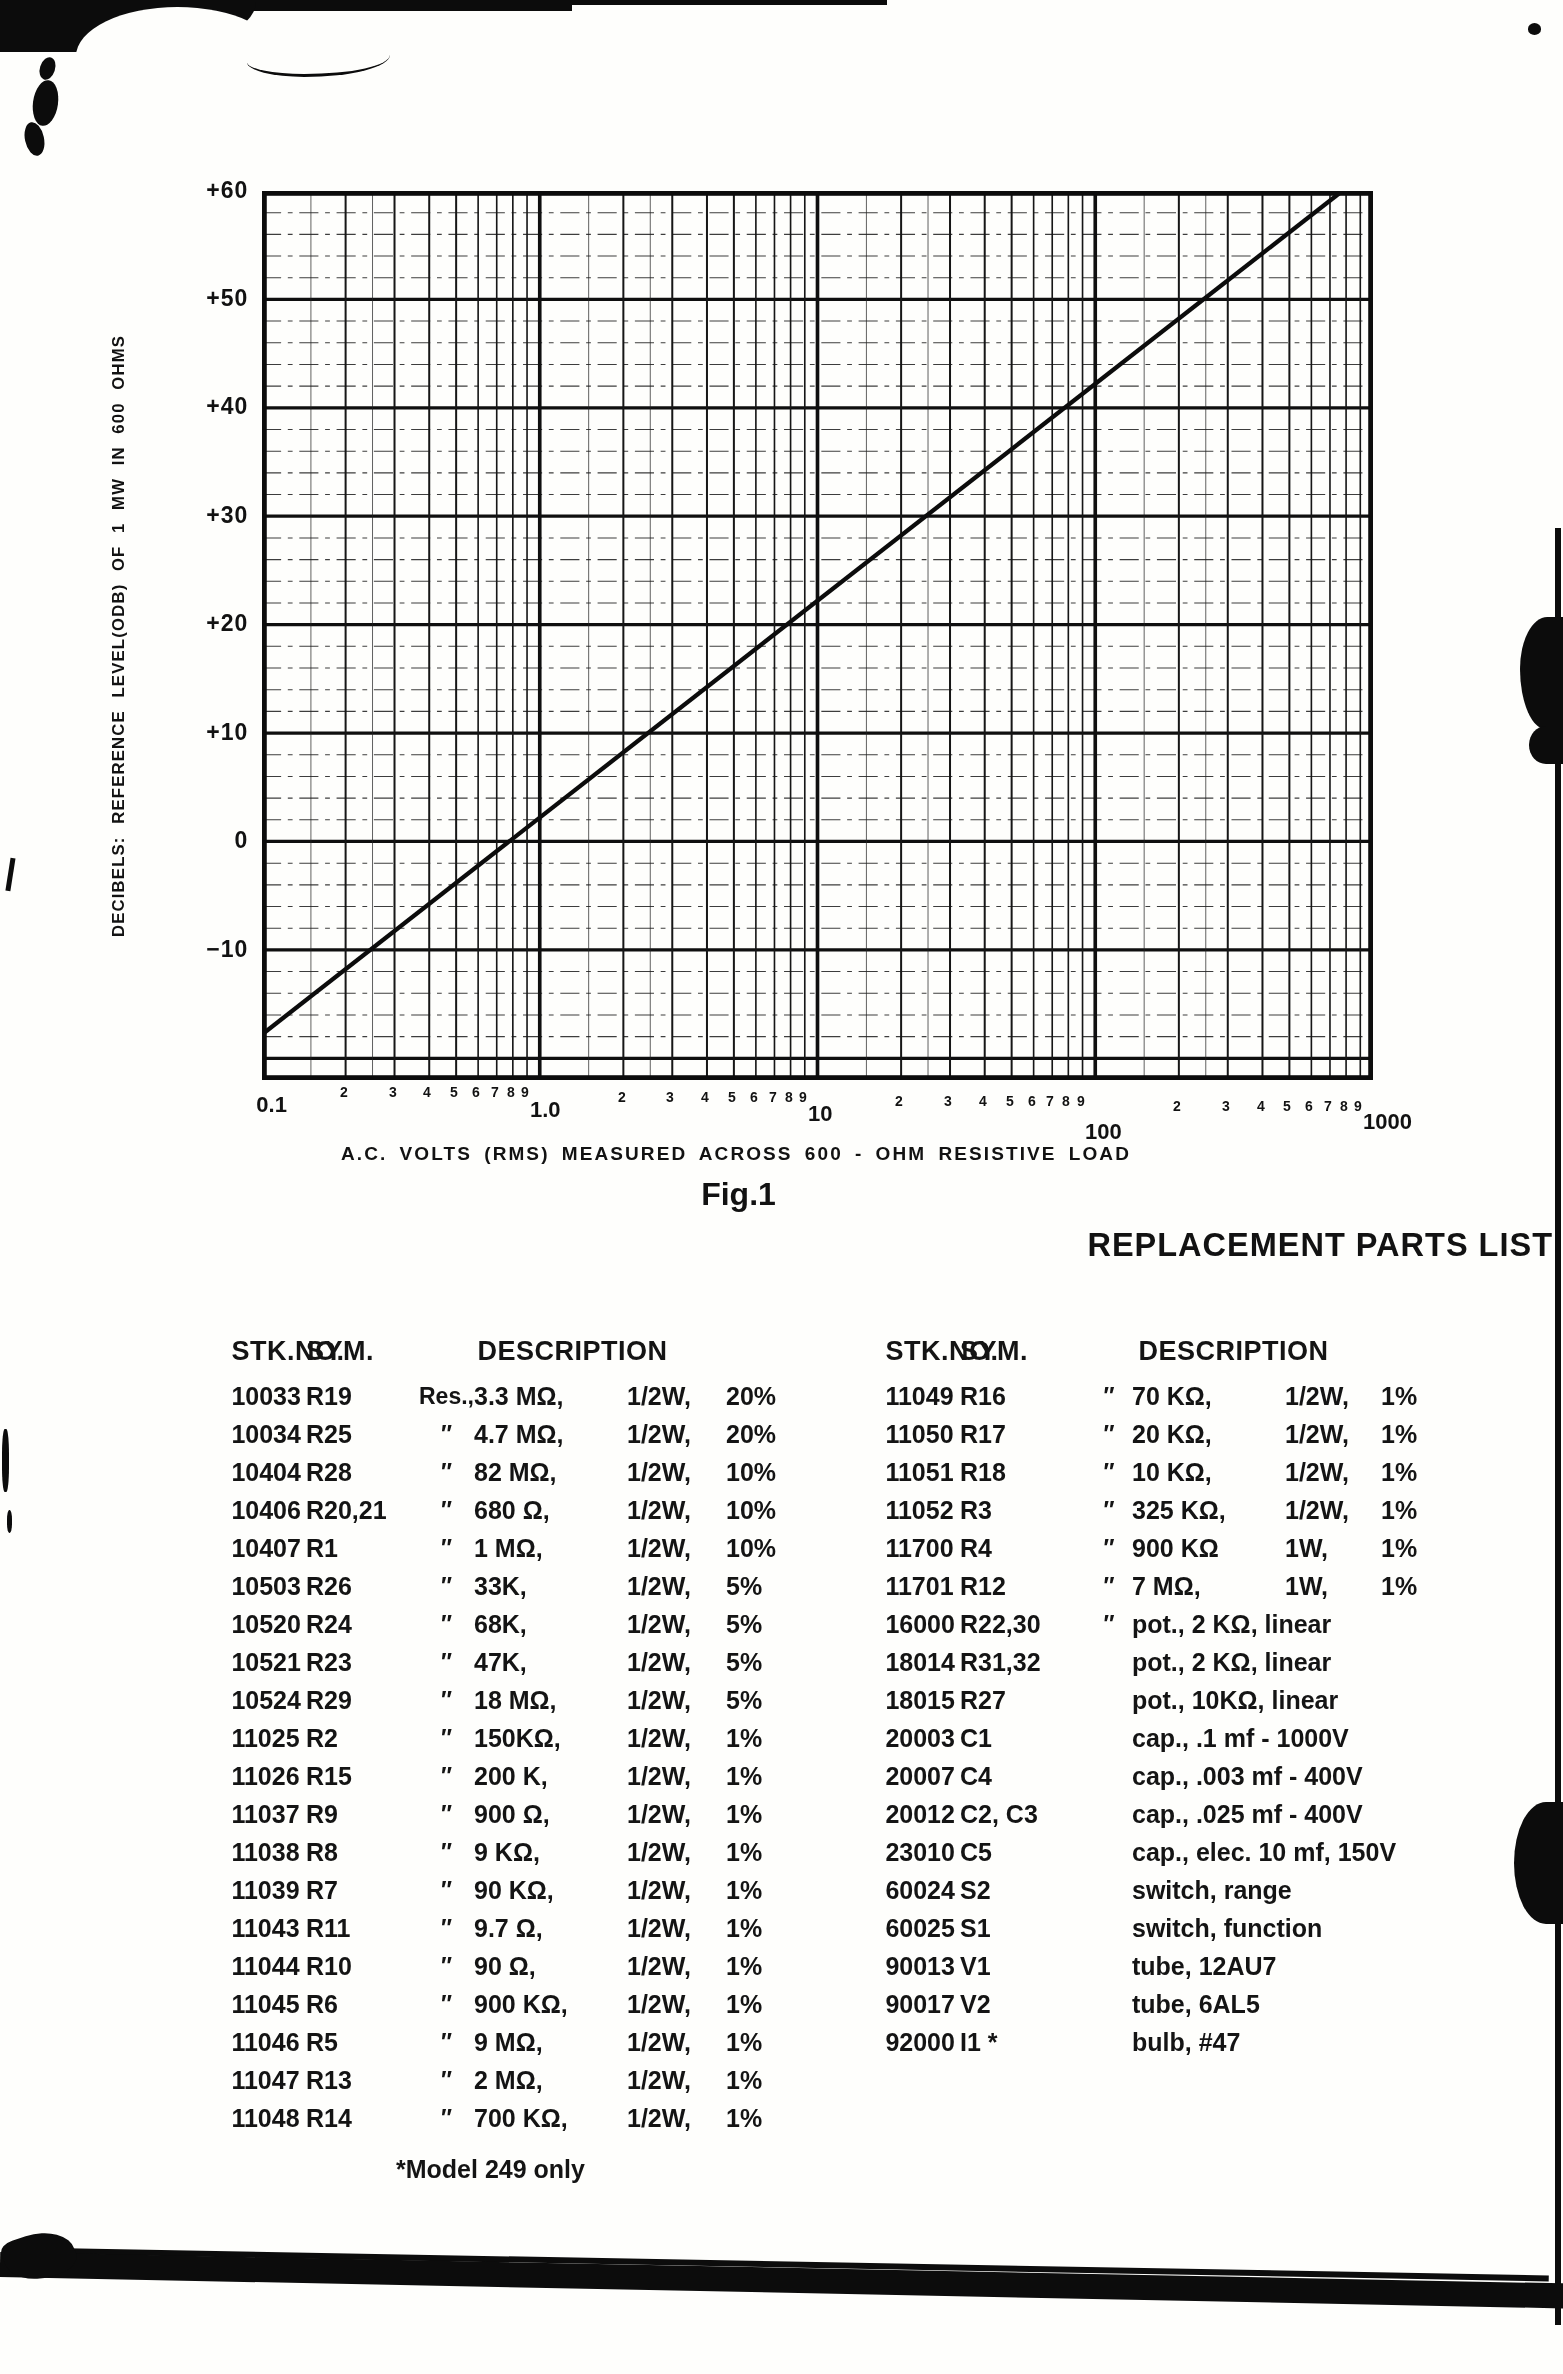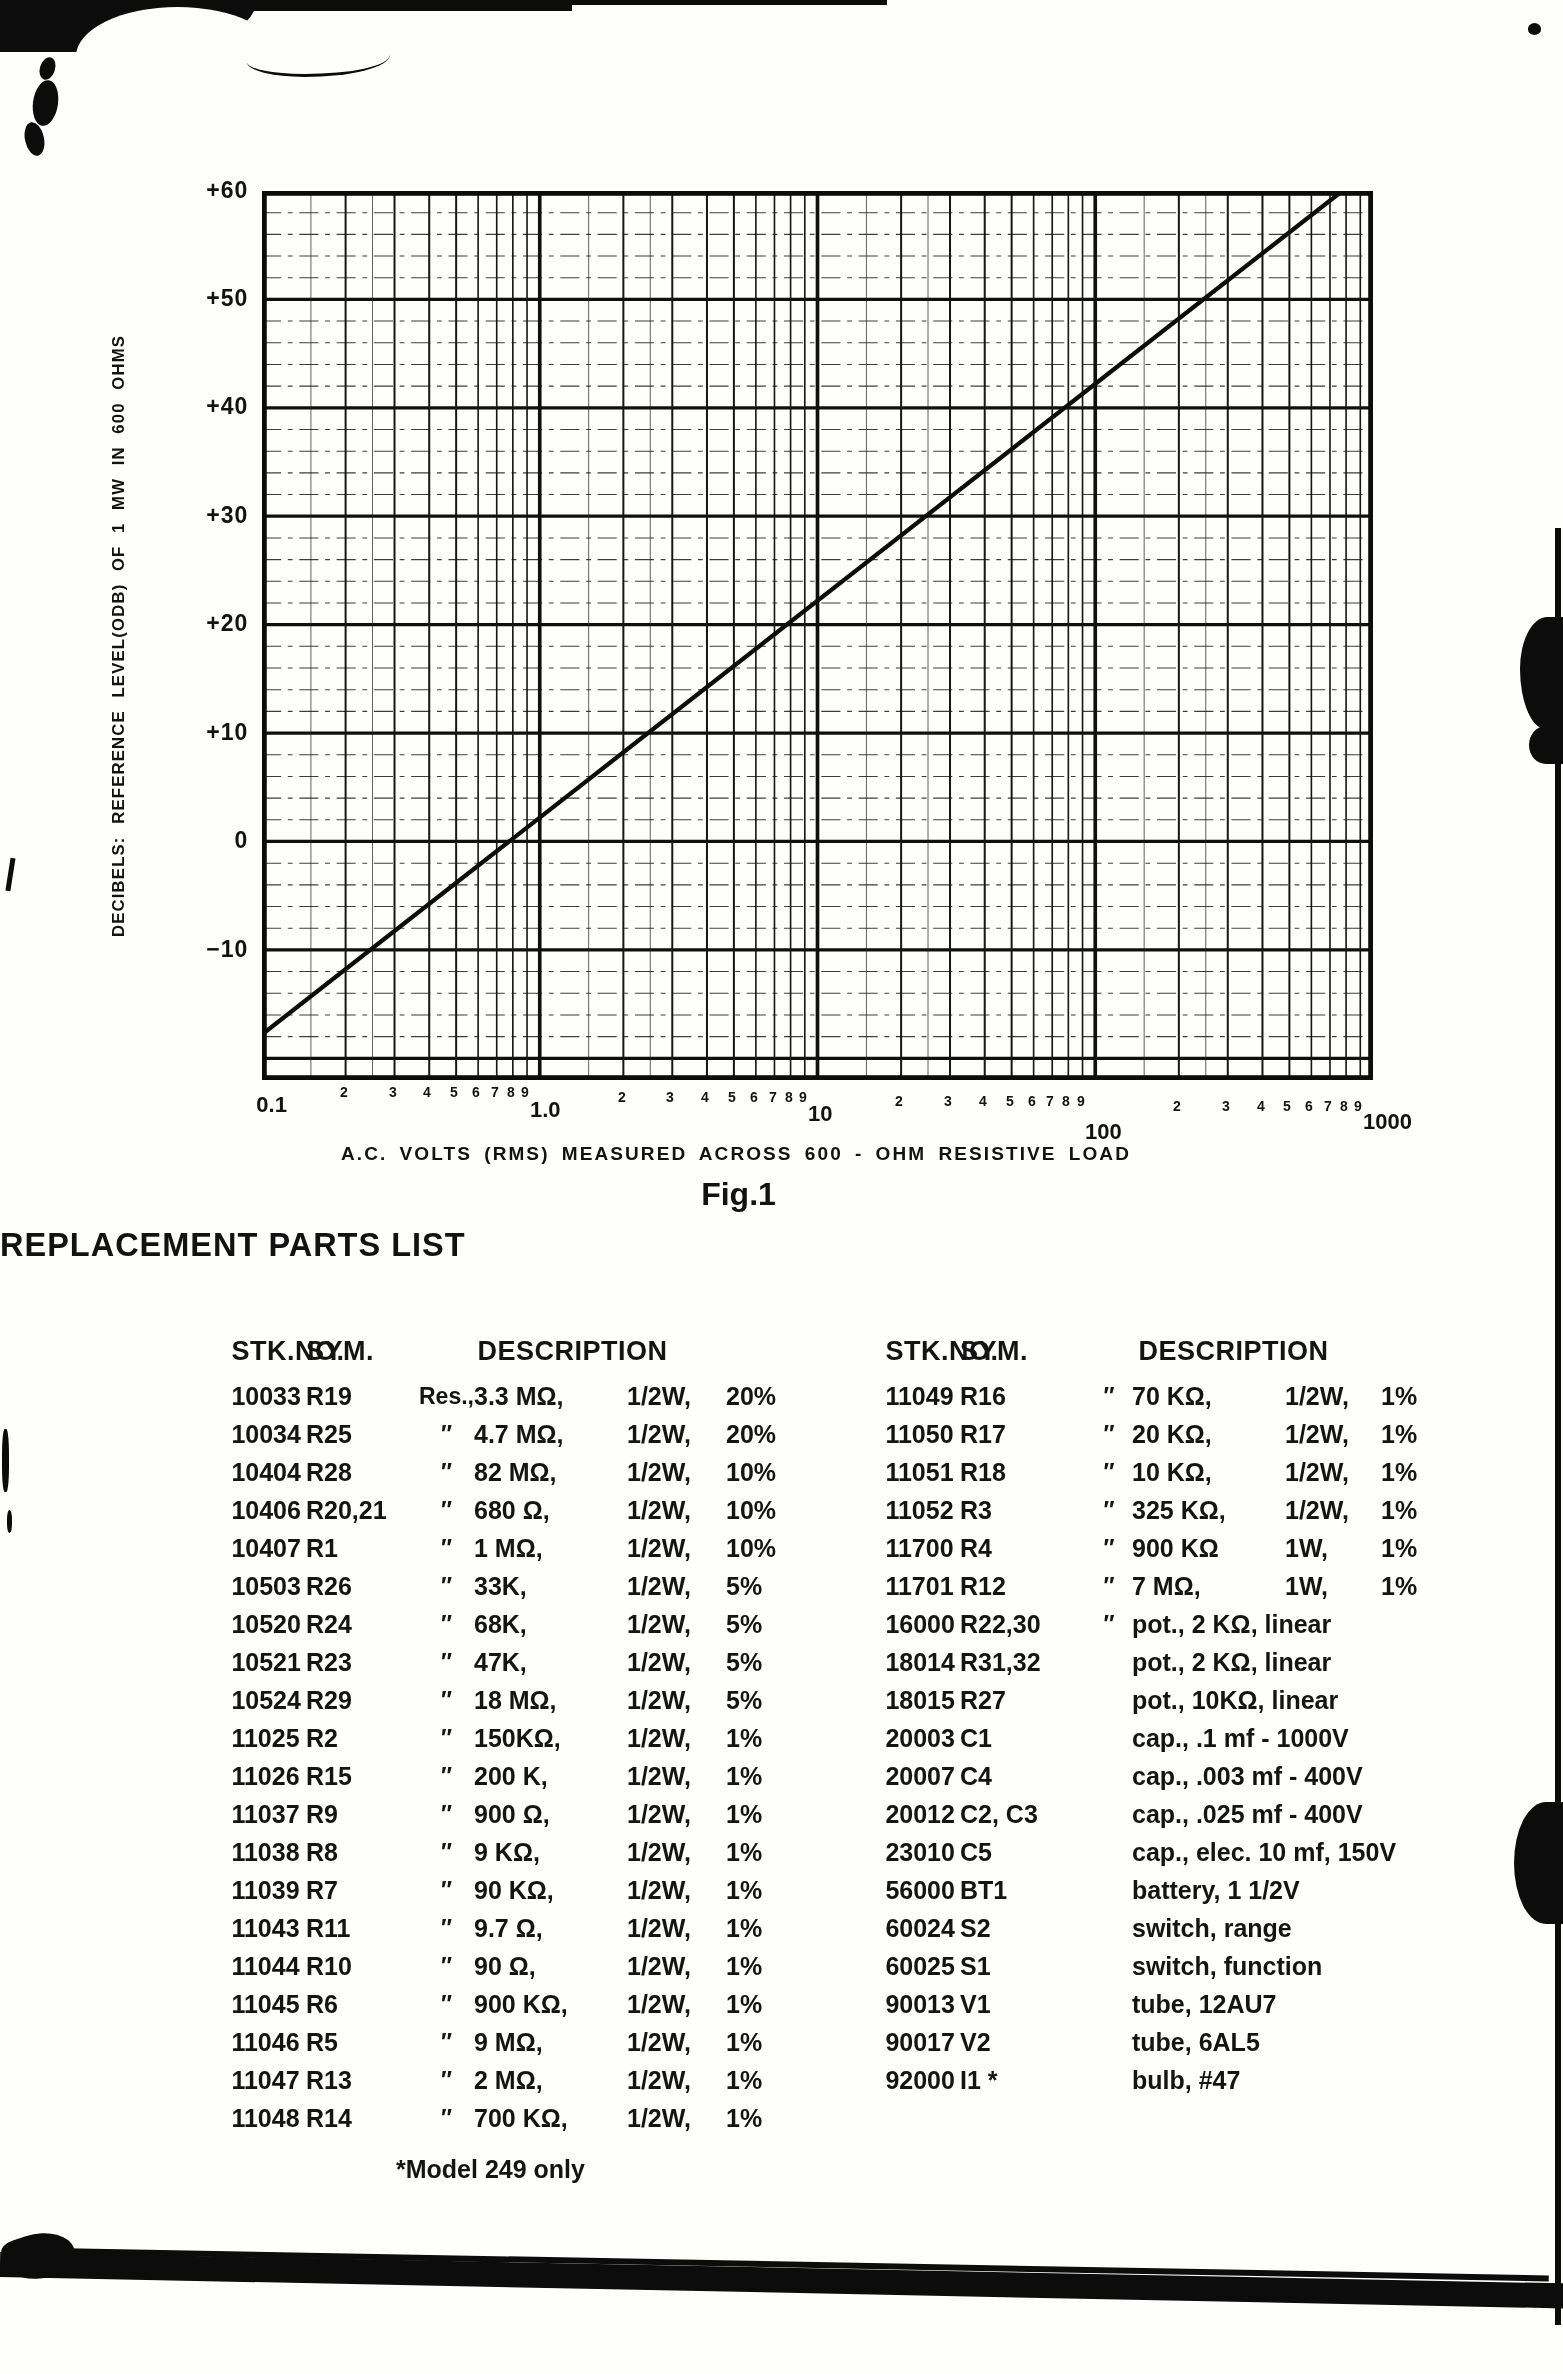--- a/index.html
+++ b/index.html
@@ -16,21 +16,21 @@
   .xmajor{position:absolute;font-size:22px;font-weight:bold;}
   .xminor{position:absolute;font-size:14px;font-weight:bold;}
   #y-axis-title{position:absolute;left:92px;top:191px;width:54px;height:889px;
                 display:flex;align-items:center;justify-content:center;}
   #y-axis-title span{transform:rotate(-90deg);white-space:nowrap;font-size:16.7px;
                 font-weight:bold;letter-spacing:1.2px;word-spacing:6.7px;}
   #x-axis-caption{position:absolute;left:191px;top:1143px;width:1090px;text-align:center;
                 font-size:19px;font-weight:bold;letter-spacing:2.1px;word-spacing:4.8px;}
   #fig-label{position:absolute;left:0;top:1176px;width:1477px;text-align:center;
                 font-size:32px;font-weight:bold;}
-  #parts-title{position:absolute;left:0;top:1227px;width:1553px;text-align:left;
+  #parts-title{position:absolute;left:0;top:1227px;width:1553px;text-align:right;
                 font-size:32.5px;font-weight:bold;letter-spacing:1px;}
 
   
   .ptable{position:absolute;top:1331px;font-weight:bold;color:#141414;}
   #ptable-left{left:218px;width:583px;}
   #ptable-right{left:872px;width:612px;}
   .prow{display:grid;height:38px;line-height:38px;font-size:25px;white-space:nowrap;}
   #ptable-left .prow{grid-template-columns:88px 113px 55px 153px 99px 63px;}
   #ptable-right .prow{grid-template-columns:88px 126px 46px 153px 96px 71px;}
   .phead{height:46px;line-height:40px;font-size:27px;letter-spacing:0.5px;}
@@ -489,26 +489,20 @@
           <div class="c-pre"></div>
           <div class="c-desc">cap., .025 mf - 400V</div>
         </div>
         <div class="prow">
           <div class="c-stk">23010</div>
           <div class="c-sym">C5</div>
           <div class="c-pre"></div>
           <div class="c-desc">cap., elec. 10 mf, 150V</div>
         </div>
         <div class="prow">
-          <div class="c-stk">56000</div>
-          <div class="c-sym">BT1</div>
-          <div class="c-pre"></div>
-          <div class="c-desc">battery, 1 1/2V</div>
-        </div>
-        <div class="prow">
           <div class="c-stk">60024</div>
           <div class="c-sym">S2</div>
           <div class="c-pre"></div>
           <div class="c-desc">switch, range</div>
         </div>
         <div class="prow">
           <div class="c-stk">60025</div>
           <div class="c-sym">S1</div>
           <div class="c-pre"></div>
           <div class="c-desc">switch, function</div>

